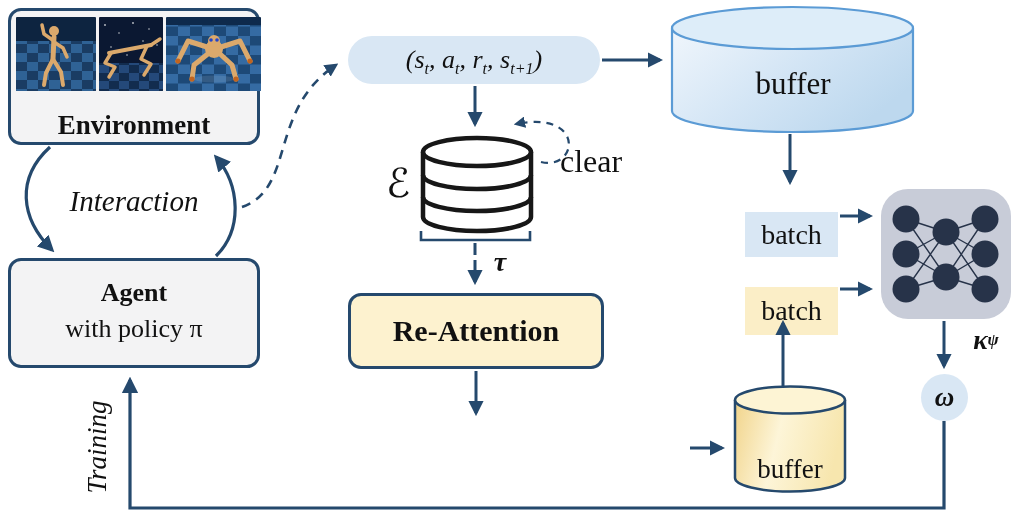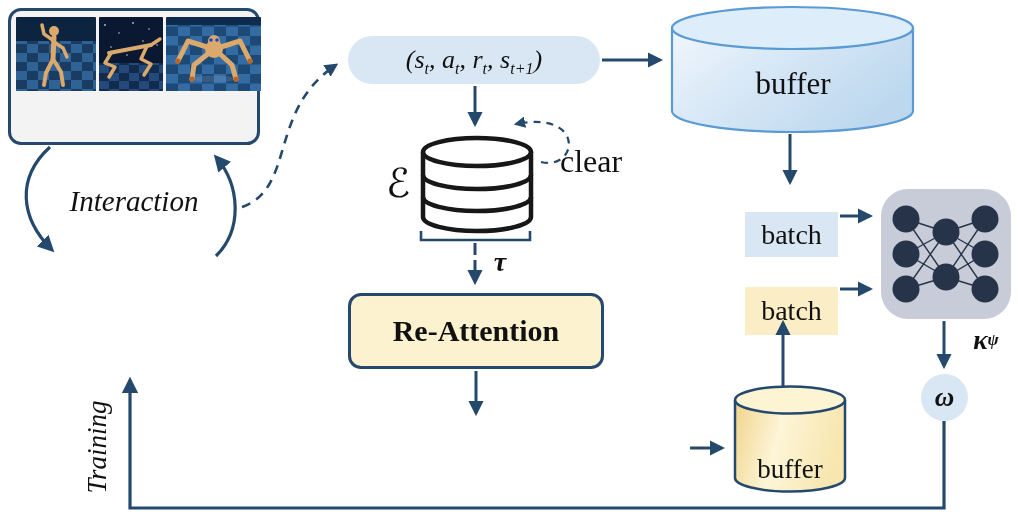--- a/index.html
+++ b/index.html
@@ -103,22 +103,27 @@
             <circle cx="26" cy="62" r="2.6"></circle>
           <circle cx="84" cy="44" r="2.6"></circle>
             <circle cx="70" cy="62" r="2.6"></circle>
         </g>
         <circle cx="48" cy="32" r="9" fill="#dba96c"></circle>
         <circle cx="48" cy="24" r="6" fill="#dba96c"></circle>
         <circle cx="45" cy="23" r="1.8" fill="#2244cc"></circle>
         <circle cx="51" cy="23" r="1.8" fill="#2244cc"></circle>
       </svg>
     </div>
-  </div>
-
+    <div class="label" style="left:0;top:94px;width:246px;height:40px;font-weight:bold;font-size:27px;">Environment</div>
+  </div>
+
+  <div class="roundbox" style="left:8px;top:258px;width:252px;height:110px;">
+    <div class="label" style="left:0;top:16px;width:246px;height:32px;font-weight:bold;font-size:26px;">Agent</div>
+    <div class="label" style="left:0;top:52px;width:246px;height:32px;font-size:26px;">with policy π</div>
+  </div>
 
   <div class="label" style="left:48px;top:184px;width:172px;height:34px;font-style:italic;font-size:29px;">Interaction</div>
   <div class="label" style="left:37px;top:432px;width:120px;height:30px;font-style:italic;font-size:27px;transform:rotate(-90deg);">Training</div>
 
   <div class="pill pill-blue" style="left:348px;top:36px;width:252px;height:48px;">
     <span class="math" style="font-size:26px;">(s<sub>t</sub>, a<sub>t</sub>, r<sub>t</sub>, s<sub>t+1</sub>)</span>
   </div>
 
   <div class="roundbox" style="left:348px;top:293px;width:256px;height:76px;background:var(--cream);">
     <div class="label" style="left:0;top:0;width:250px;height:70px;font-weight:bold;font-size:30px;">Re-Attention</div>

